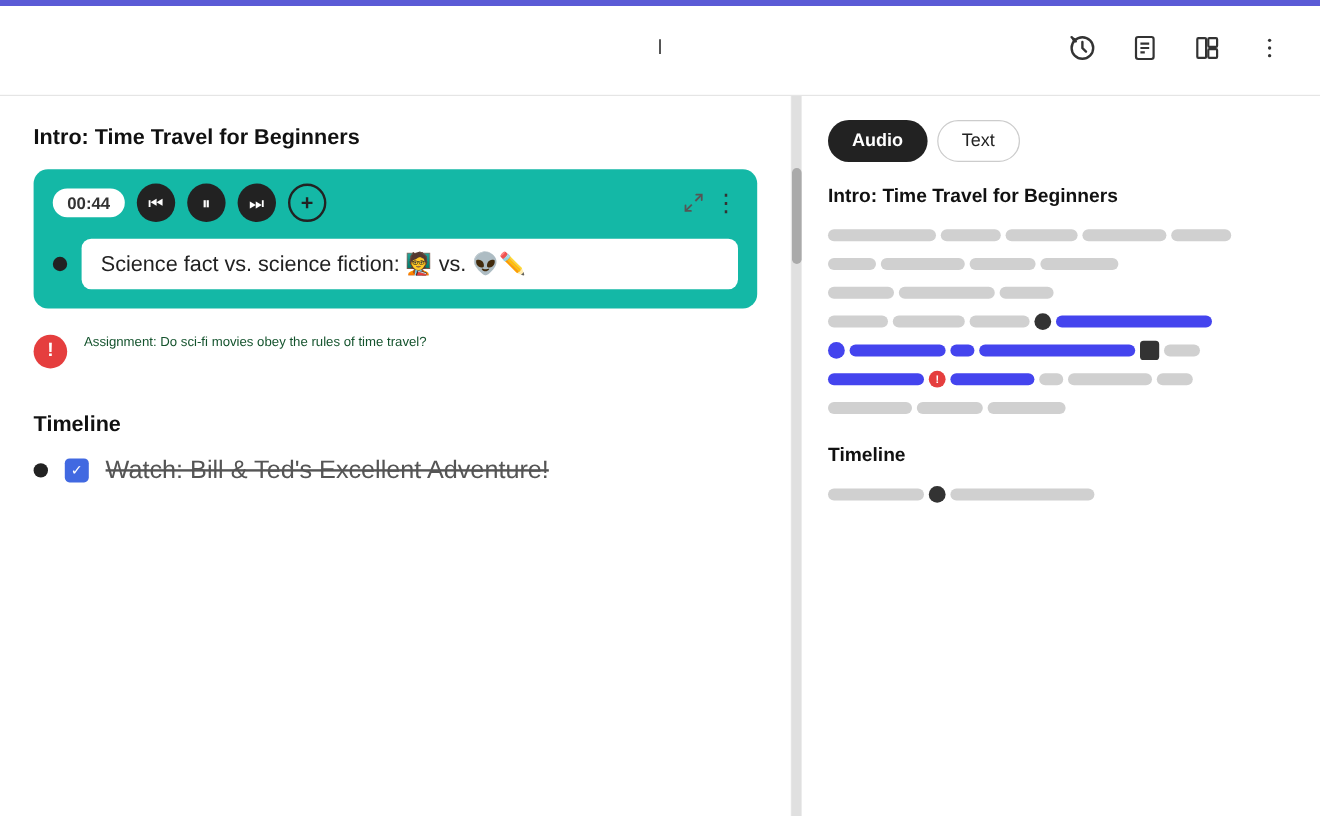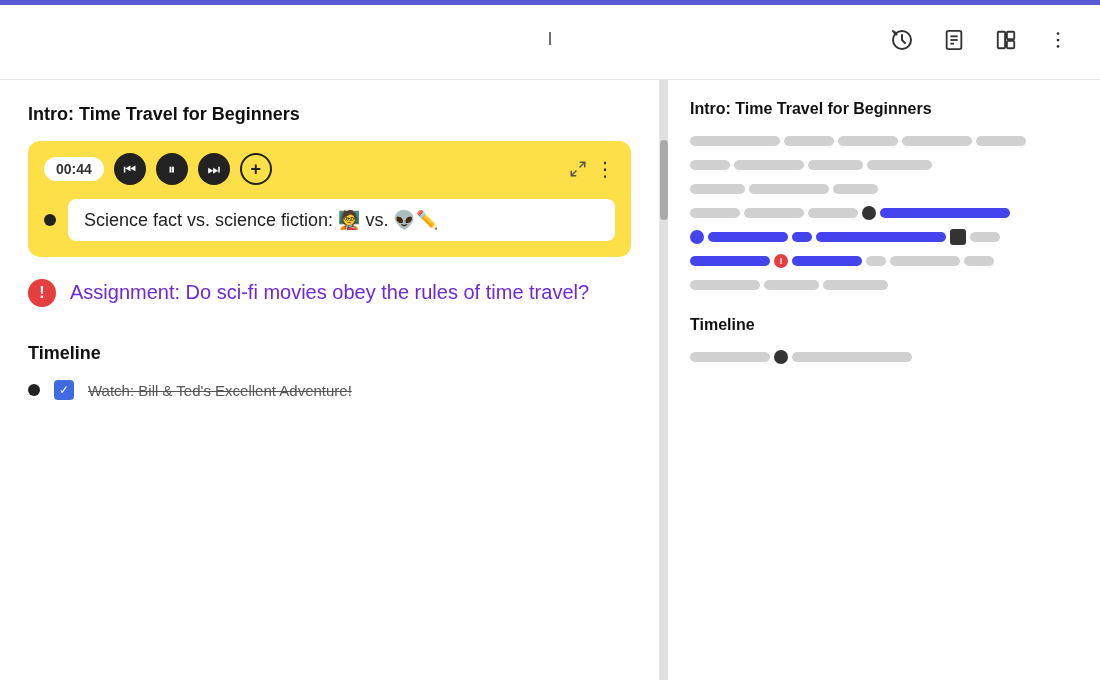--- a/index.html
+++ b/index.html
@@ -63,21 +63,21 @@
     .left-panel::-webkit-scrollbar-thumb { background: #ccc; border-radius: 4px; }
 
     .section-title {
       font-size: 18px;
       font-weight: 700;
       color: #111;
       margin-bottom: 16px;
     }
 
     .audio-player {
-      background: #fde047;
+      background: #14b8a6;
       border-radius: 12px;
       padding: 12px 16px;
       margin-bottom: 20px;
     }
     .audio-controls {
       display: flex;
       align-items: center;
       gap: 10px;
       margin-bottom: 10px;
     }
@@ -144,37 +144,37 @@
       width: 28px; height: 28px;
       border-radius: 50%;
       background: #e53e3e;
       color: #fff;
       display: flex; align-items: center; justify-content: center;
       font-size: 16px; font-weight: 700;
       flex-shrink: 0;
       margin-top: 2px;
     }
     .assignment-text {
-      font-size: 20px; color: #6d28d9; line-height: 1.5;
+      font-size: 11px; color: #14532d; line-height: 1.5;
     }
 
     .timeline-item {
       display: flex; align-items: center; gap: 14px;
       margin-top: 16px;
     }
     .checkbox-checked {
       width: 20px; height: 20px;
       background: #4169e1;
       border-radius: 4px;
       display: flex; align-items: center; justify-content: center;
       color: #fff; font-size: 12px;
       flex-shrink: 0;
     }
     .strikethrough {
-      font-size: 15px; color: #555;
+      font-size: 21px; color: #555;
       text-decoration: line-through;
     }
 
     
     .scroll-indicator {
       width: 8px;
       background: #e0e0e0;
       position: relative;
     }
     .scroll-thumb {
@@ -337,20 +337,24 @@
       <span class="strikethrough">Watch: Bill &amp; Ted's Excellent Adventure!</span>
     </div>
   </div>
 
   <div class="scroll-indicator">
     <div class="scroll-thumb"></div>
   </div>
 
   <div class="right-panel">
 
+    <div class="tab-row">
+      <button class="tab-audio">Audio</button>
+      <button class="tab-text">Text</button>
+    </div>
 
     <div class="right-section-title">Intro: Time Travel for Beginners</div>
 
     <div class="waveform-container">
 
       <div class="wave-row">
         <div class="wave-seg" style="width:90px;"></div>
         <div class="wave-seg" style="width:50px;"></div>
         <div class="wave-seg" style="width:60px;"></div>
         <div class="wave-seg" style="width:70px;"></div>

